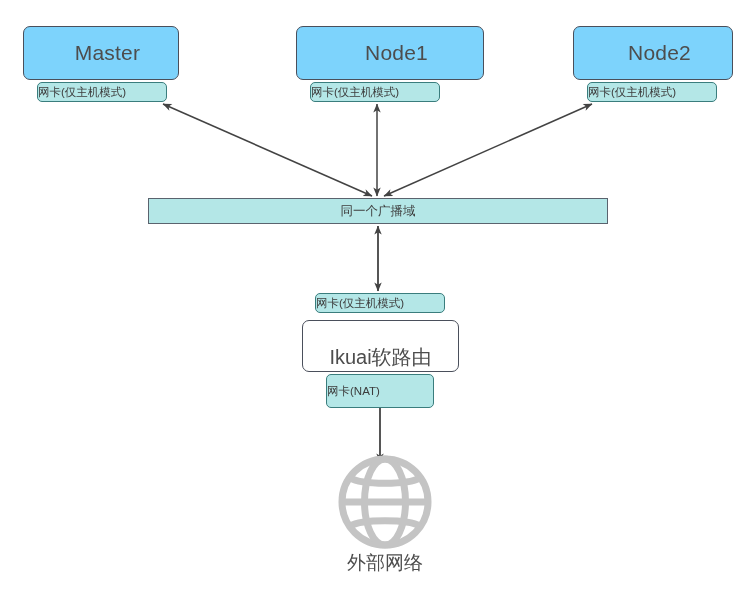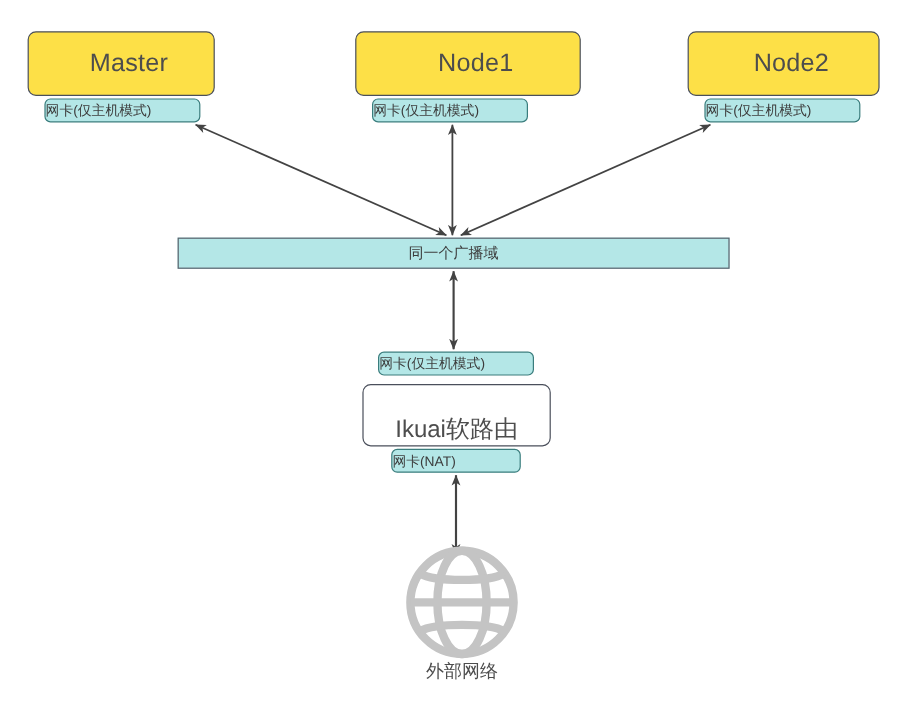--- a/index.html
+++ b/index.html
@@ -24,21 +24,21 @@
     top: 0;
     width: 750px;
     height: 606px;
     pointer-events: none;
   }
 
   
   .host-box {
     position: absolute;
     box-sizing: border-box;
-    background: #fde047;
+    background: #7dd3fc;
     border: 1.4px solid #4a4f5b;
     border-radius: 7px;
     display: flex;
     align-items: center;
     justify-content: center;
     color: #4d4d4d;
     font-size: 21px;
     letter-spacing: 0.2px;
     z-index: 3;
     padding-left: 13px;
@@ -77,21 +77,21 @@
     align-items: center;
     color: #3c3c3c;
     font-size: 11.5px;
     white-space: nowrap;
     z-index: 4;
   }
   .nic-master { left: 37px;  top: 82px;  width: 130px; height: 20px; }
   .nic-node1  { left: 310px; top: 82px;  width: 130px; height: 20px; }
   .nic-node2  { left: 587px; top: 82px;  width: 130px; height: 20px; }
   .nic-router-host { left: 315px; top: 293px; width: 130px; height: 20px; }
-  .nic-router-nat  { left: 326px; top: 374px; width: 108px; height: 20px; }
+  .nic-router-nat  { left: 326px; top: 374px; width: 108px; height: 34px; }
 
   
   .broadcast-bar {
     position: absolute;
     left: 148px;
     top: 198px;
     width: 460px;
     height: 26px;
     box-sizing: border-box;
     background: #b4e7e7;
@@ -114,21 +114,21 @@
     z-index: 2;
   }
   .globe-wrap svg { display: block; }
   .external-label {
     position: absolute;
     left: 300px;
     top: 550px;
     width: 170px;
     text-align: center;
     color: #4d4d4d;
-    font-size: 15px;
+    font-size: 19px;
     z-index: 3;
   }
 </style>
 </head>
 <body>
 
 <div id="canvas">
 
   <svg class="edges" viewBox="0 0 750 606" xmlns="http://www.w3.org/2000/svg">
     <defs>

